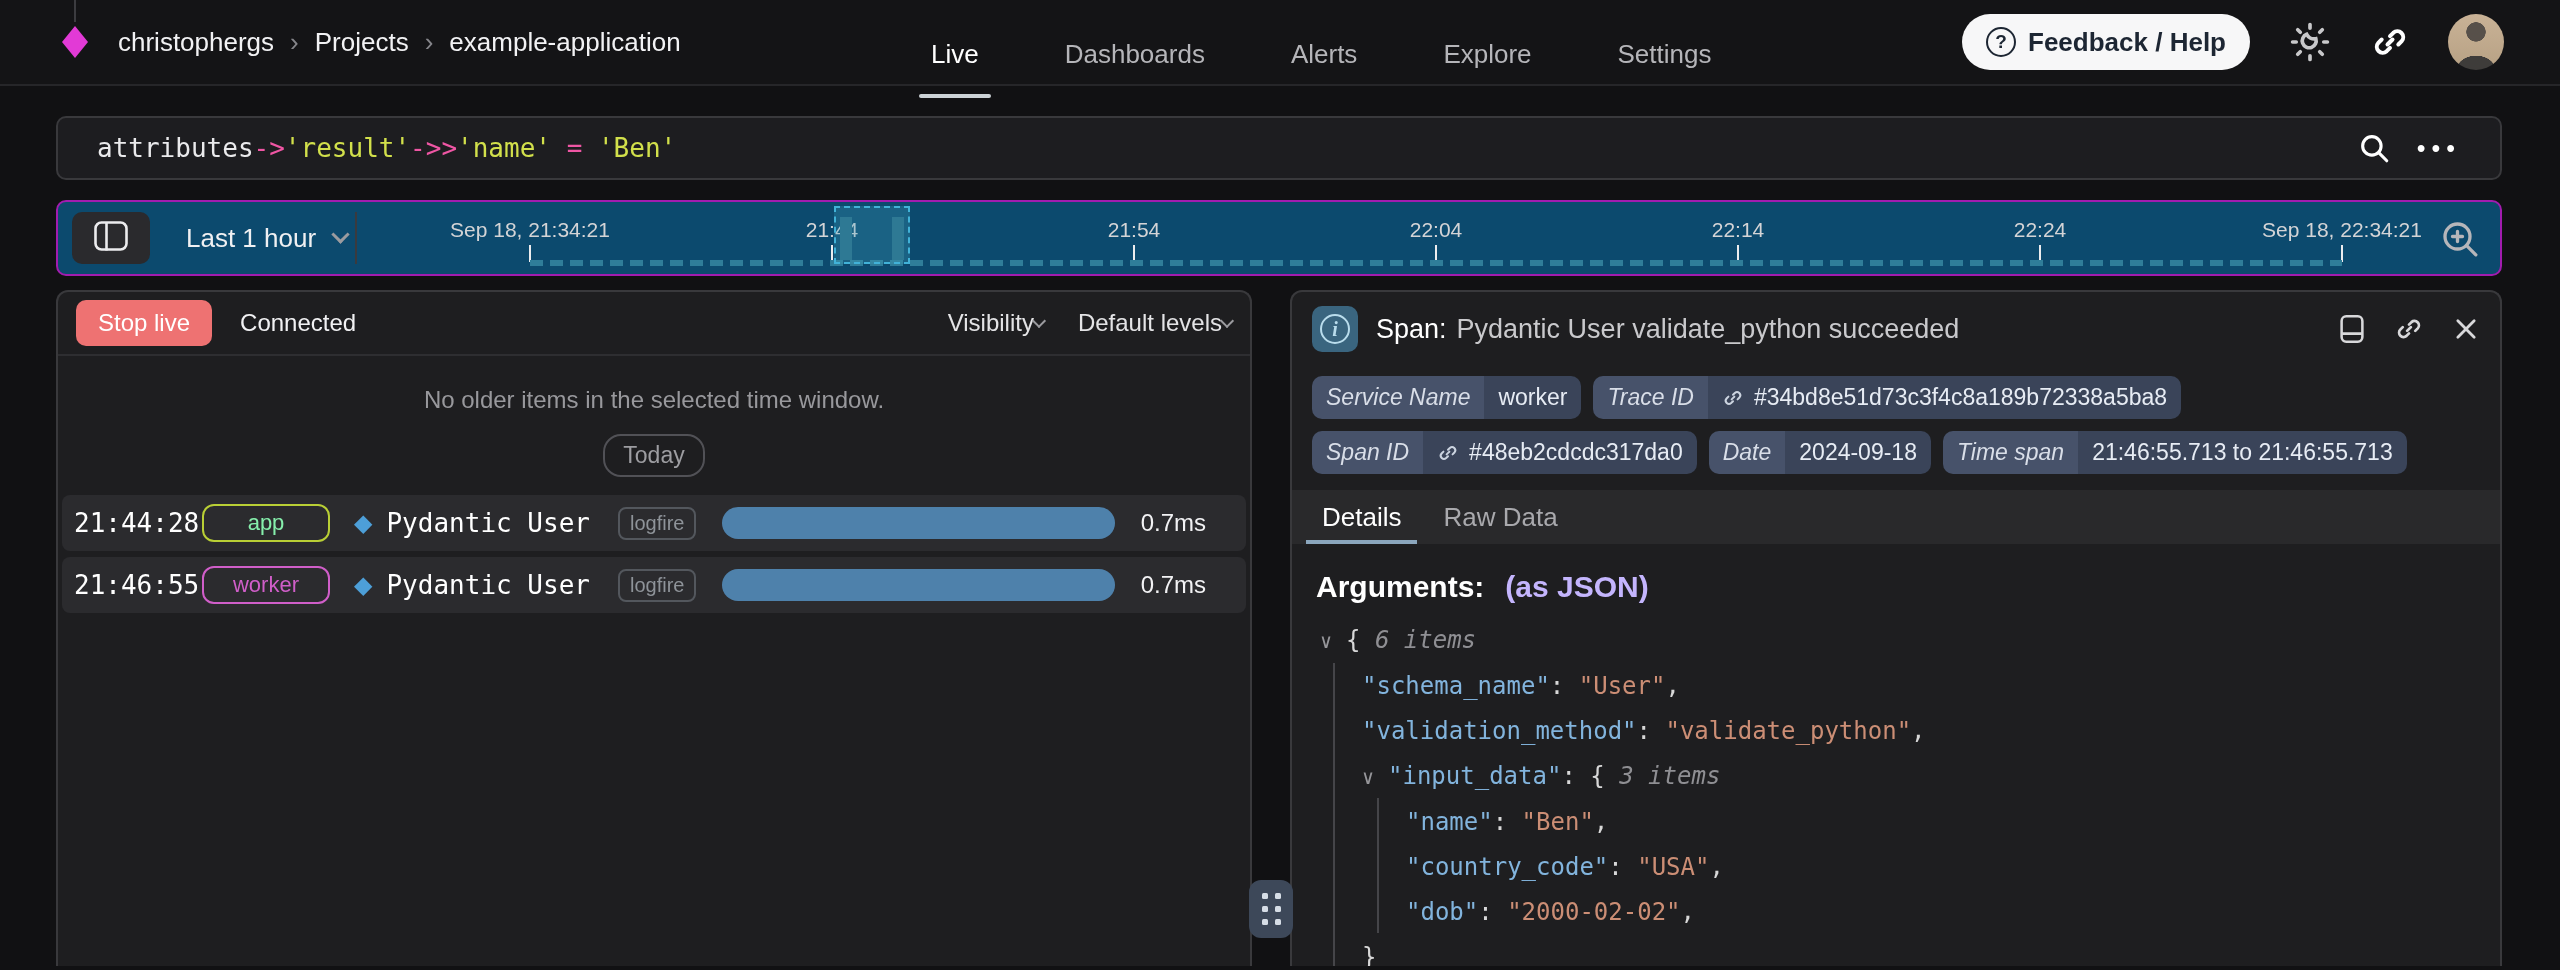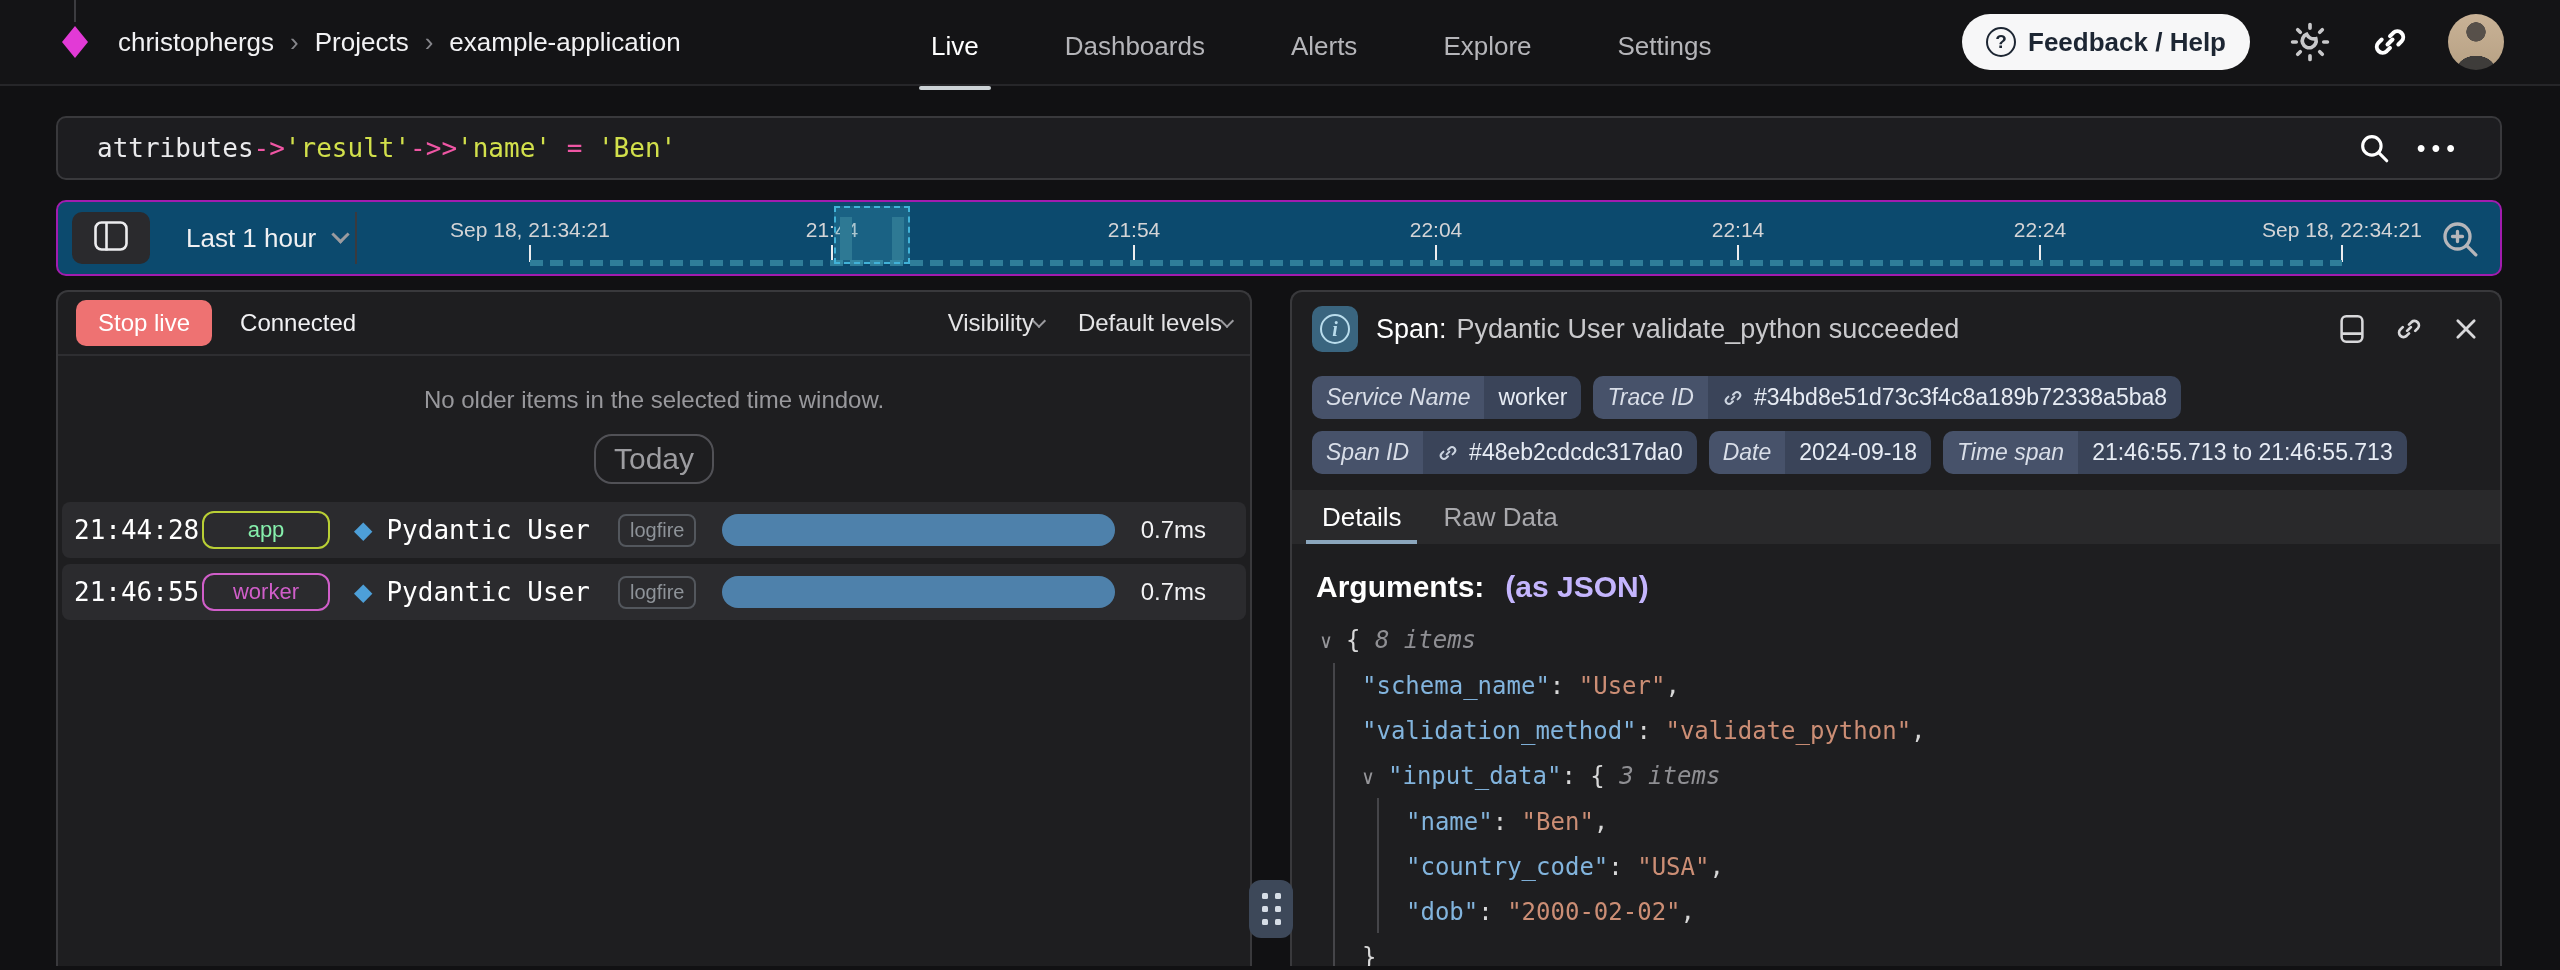--- a/index.html
+++ b/index.html
@@ -8,21 +8,21 @@
        font-family:"Liberation Sans",sans-serif;color:#e8e8ea}
 
   
   .topbar{height:86px;border-bottom:2px solid #262629;background:#141416;
           display:flex;align-items:center;padding-left:62px;position:relative}
   .logo-line{position:absolute;left:74px;top:0;width:2px;height:22px;background:#3c3c40}
   .logo{width:26px;height:32px;background:#e23ad6;clip-path:polygon(50% 0,100% 50%,50% 100%,0 50%);cursor:pointer}
   .breadcrumb{display:flex;align-items:center;gap:16px;margin-left:30px;font-size:26px;color:#f2f2f4}
   .crumb{cursor:pointer;white-space:nowrap}
   .crumb-sep{color:#85858a}
-  .nav{position:absolute;left:919px;top:4px;height:100%;display:flex;gap:62px}
+  .nav{position:absolute;left:919px;top:12px;height:100%;display:flex;gap:62px}
   .nav-item{display:flex;align-items:center;height:100%;padding:0 12px;font-size:26px;color:#b5b5b9;position:relative;cursor:pointer}
   .nav-item.active{color:#fff}
   .nav-item.active::after{content:"";position:absolute;left:0;right:0;bottom:-2px;height:4px;background:#ccd2d6;border-radius:2px}
   .topbar-right{position:absolute;right:56px;top:0;height:100%;display:flex;align-items:center;gap:38px}
   .feedback-btn{display:flex;align-items:center;gap:12px;background:#f7f7f8;color:#1d2633;
                 font-size:26px;font-weight:600;border-radius:28px;height:56px;padding:0 24px;cursor:pointer}
   .q-circle{width:30px;height:30px;border:2.5px solid #1d2633;border-radius:50%;
             display:flex;align-items:center;justify-content:center;font-size:19px;font-weight:700}
   .icon-btn{display:flex;align-items:center;justify-content:center;cursor:pointer}
   .avatar{width:56px;height:56px;border-radius:50%;cursor:pointer;
@@ -68,21 +68,21 @@
   
   .lp-header{height:64px;display:flex;align-items:center;padding:0 18px;border-bottom:2px solid #2e2e31}
   .stop-live{background:#ee7272;color:#fff;font-size:24px;border-radius:10px;padding:9px 22px;cursor:pointer}
   .connected{margin-left:28px;font-size:24px;color:#f2f2f4}
   .spacer{flex:1}
   .dd{display:flex;align-items:center;font-size:24px;color:#e4e4e6;cursor:pointer}
   .dd .chev{width:10px;height:10px;border-width:2.5px;margin-top:-5px}
   .dd + .dd{margin-left:34px}
   .empty-msg{margin-top:30px;text-align:center;font-size:24px;color:#98989c}
   .today-wrap{text-align:center;margin-top:20px}
-  .today{display:inline-block;border:2px solid #515156;border-radius:18px;padding:6px 18px;font-size:30px;color:#9d9da1;cursor:pointer}
+  .today{display:inline-block;border:2px solid #515156;border-radius:18px;padding:6px 18px;font-size:23px;color:#9d9da1;cursor:pointer}
   .rows{margin-top:18px}
   .log-row{display:flex;align-items:center;height:56px;background:#2b2b2e;border-radius:8px;margin:0 4px 6px;padding:0 12px;cursor:pointer}
   .row-time{font-family:"DejaVu Sans Mono",monospace;font-size:26px;color:#fff;width:118px}
   .row-tag{width:128px;text-align:center;border:2px solid;border-radius:12px;padding:4px 0;font-size:22px;margin-left:10px}
   .row-diamond{margin-left:24px;font-size:24px;color:#4d9fd8}
   .row-title{font-family:"DejaVu Sans Mono",monospace;font-size:26px;color:#fff;margin-left:14px;white-space:pre}
   .row-scope{margin-left:28px;font-size:20px;color:#8e9399;border:2px solid #53575d;border-radius:8px;padding:3px 10px}
   .row-bar{flex:1;height:32px;border-radius:16px;background:#4e81ab;margin:0 26px}
   .row-duration{font-size:24px;color:#f2f2f4;margin-right:28px}
 
@@ -325,21 +325,21 @@
         <div class="tab active">Details</div>
         <div class="tab">Raw Data</div>
       </div>
     <div class="rp-content">
       <div class="args-heading">
         <span>Arguments:</span><span class="suffix">(as JSON)</span>
       </div>
       <div class="json" id="json-tree">
         <div class="j-guide g1"></div>
         <div class="j-guide g2"></div>
-      <div class="j-line" style="padding-left: 4px;"><span class="j-chev">∨</span><span class="j-p">{ </span><span class="j-m">8 items</span></div>
+      <div class="j-line" style="padding-left: 4px;"><span class="j-chev">∨</span><span class="j-p">{ </span><span class="j-m">6 items</span></div>
           <div class="j-line" style="padding-left: 46px;"><span class="j-k">"schema_name"</span><span class="j-p">: </span><span class="j-s">"User"</span><span class="j-p">,</span></div>
           <div class="j-line" style="padding-left: 46px;"><span class="j-k">"validation_method"</span><span class="j-p">: </span><span class="j-s">"validate_python"</span><span class="j-p">,</span></div>
           <div class="j-line" style="padding-left: 46px;"><span class="j-chev">∨</span><span class="j-k">"input_data"</span><span class="j-p">: { </span><span class="j-m">3 items</span></div>
           <div class="j-line" style="padding-left: 90px;"><span class="j-k">"name"</span><span class="j-p">: </span><span class="j-s">"Ben"</span><span class="j-p">,</span></div>
           <div class="j-line" style="padding-left: 90px;"><span class="j-k">"country_code"</span><span class="j-p">: </span><span class="j-s">"USA"</span><span class="j-p">,</span></div>
           <div class="j-line" style="padding-left: 90px;"><span class="j-k">"dob"</span><span class="j-p">: </span><span class="j-s">"2000-02-02"</span><span class="j-p">,</span></div>
           <div class="j-line" style="padding-left: 46px;"><span class="j-p">}</span></div>
         </div>
     </div>
   </section>

